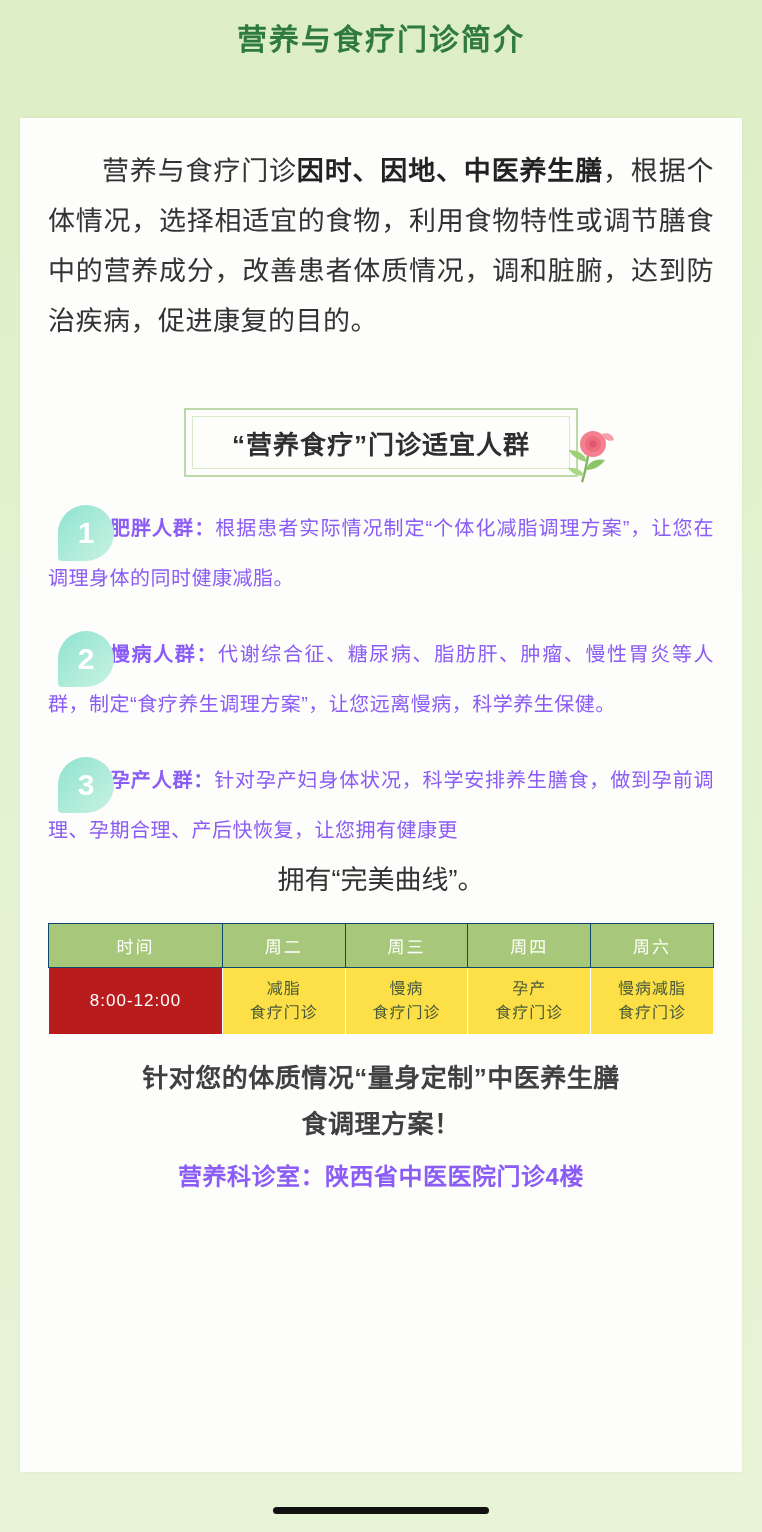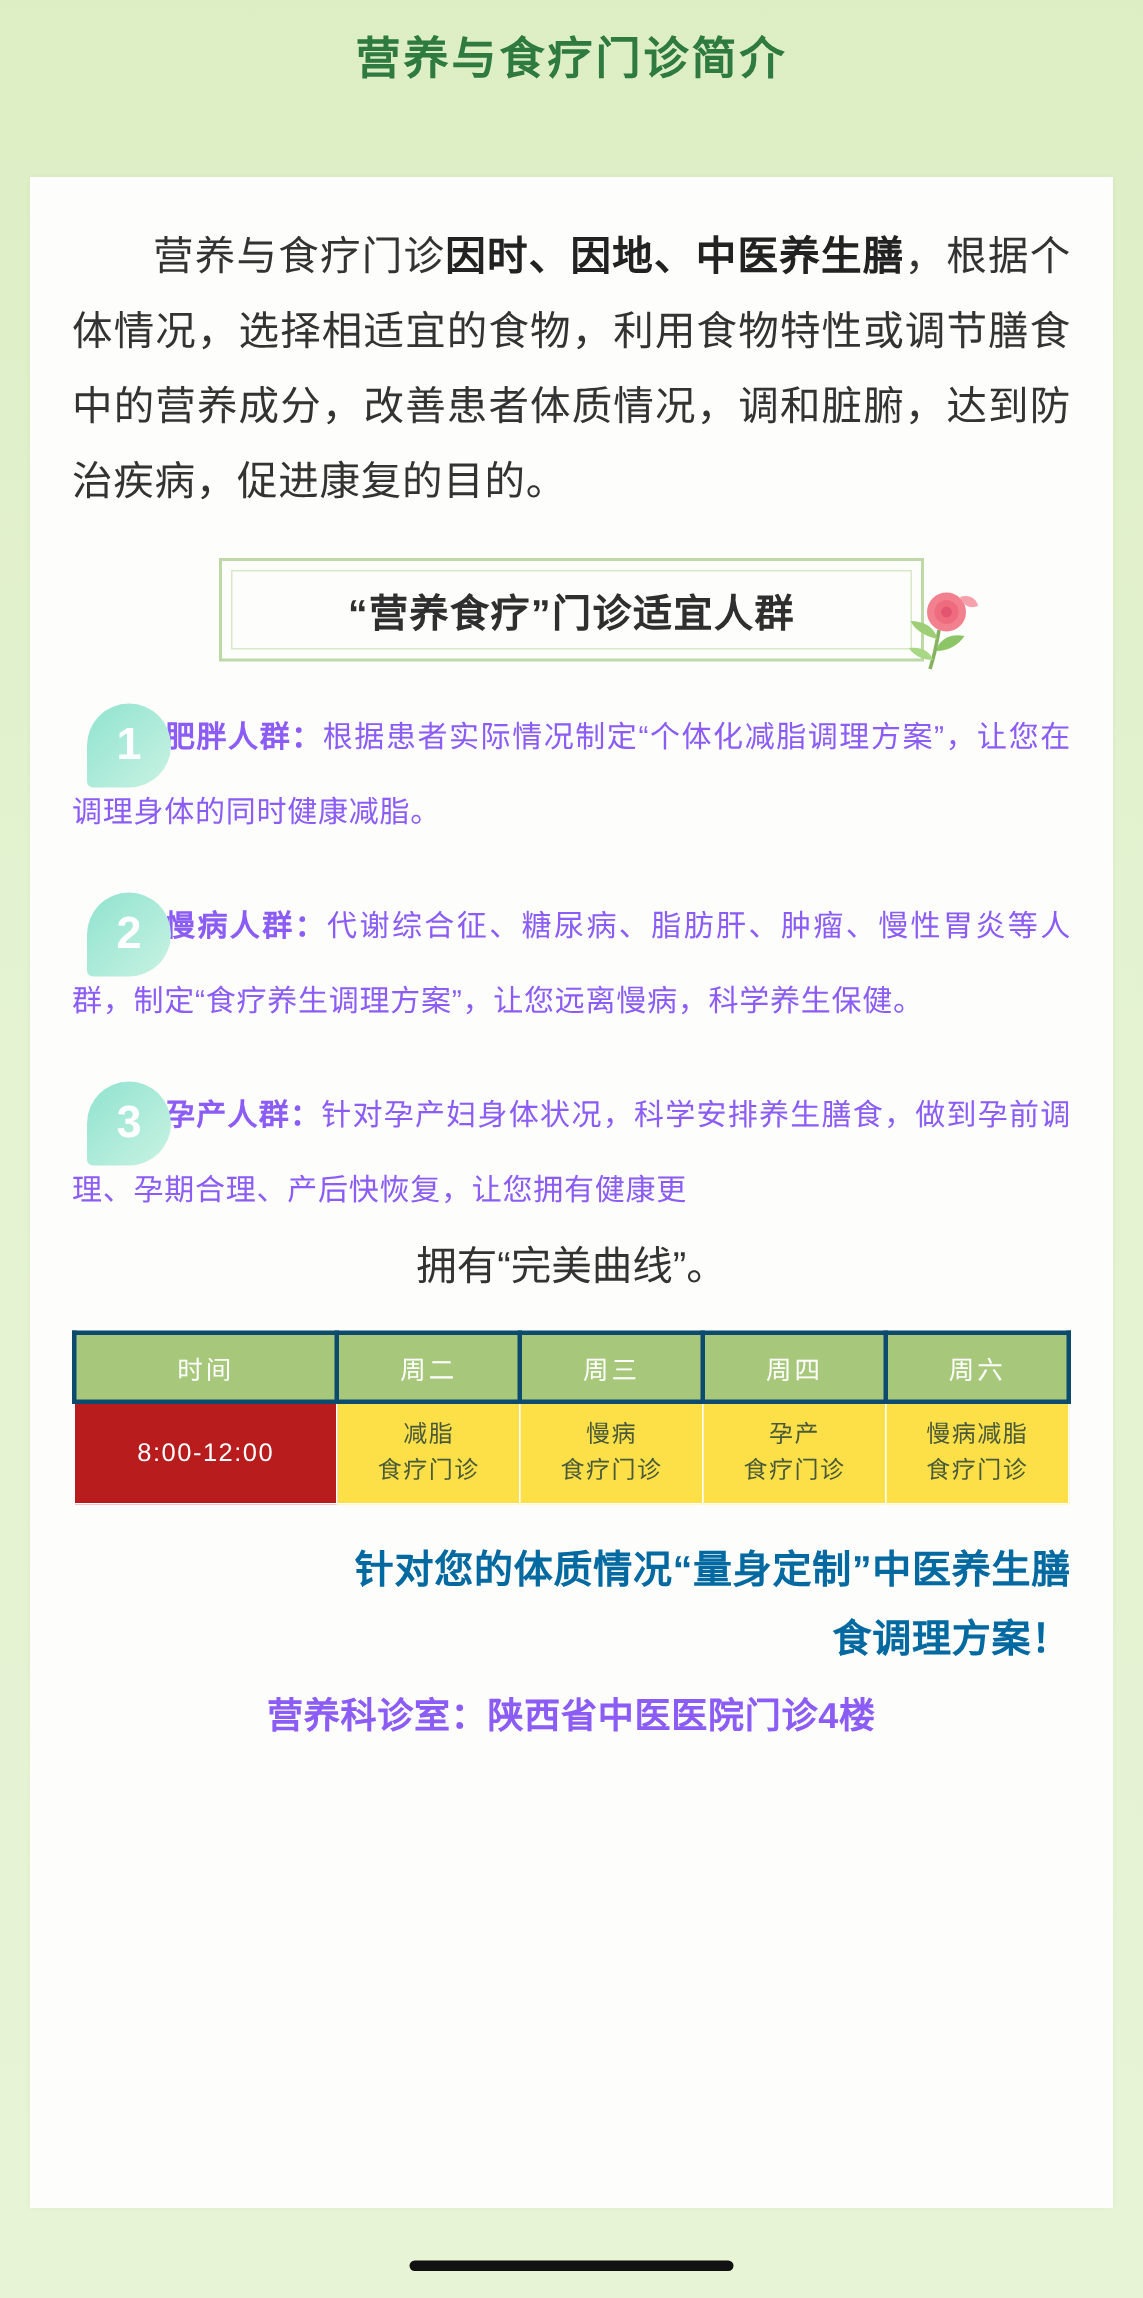--- a/index.html
+++ b/index.html
@@ -68,23 +68,24 @@
   .section-title-wrap {
     margin: 26px 0 8px 0;
     display: flex;
     justify-content: center;
     position: relative;
   }
   .section-title-box {
     border: 2px solid #bcd9a7;
     padding: 14px 26px 14px 26px;
     position: relative;
-    width: 470px;
+    width: 394px;
     box-sizing: border-box;
     text-align: center;
+    margin-top: 36px;
   }
   .section-title-box::before {
     content: "";
     position: absolute;
     left: 6px;
     top: 6px;
     right: 6px;
     bottom: 6px;
     border: 1px solid #d7e9c7;
     pointer-events: none;
@@ -149,21 +150,21 @@
     border-collapse: collapse;
     margin: 18px 0 0 0;
     table-layout: fixed;
   }
   .schedule th {
     background: #a7c87a;
     color: #ffffff;
     font-size: 17px;
     font-weight: normal;
     padding: 9px 0;
-    border: 3px solid #0c4a6e;
+    border: 1px solid #0c4a6e;
     letter-spacing: 2px;
   }
   .schedule td {
     background: #fde047;
     color: #4a5a3a;
     font-size: 16px;
     text-align: center;
     padding: 9px 2px;
     border: 1px solid #ffffff;
     line-height: 24px;
@@ -177,24 +178,23 @@
   }
 
   
   .footer-lines {
     margin-top: 20px;
     text-align: center;
   }
   .footer-main {
     font-size: 26px;
     font-weight: bold;
-    color: #0369a1;
+    color: #404040;
     line-height: 46px;
     letter-spacing: 0.5px;
-    text-align: right;
   }
   .footer-dept {
     font-size: 24px;
     font-weight: bold;
     color: #8b5cf6;
     line-height: 52px;
     margin-top: 4px;
     letter-spacing: 0.5px;
   }
 

